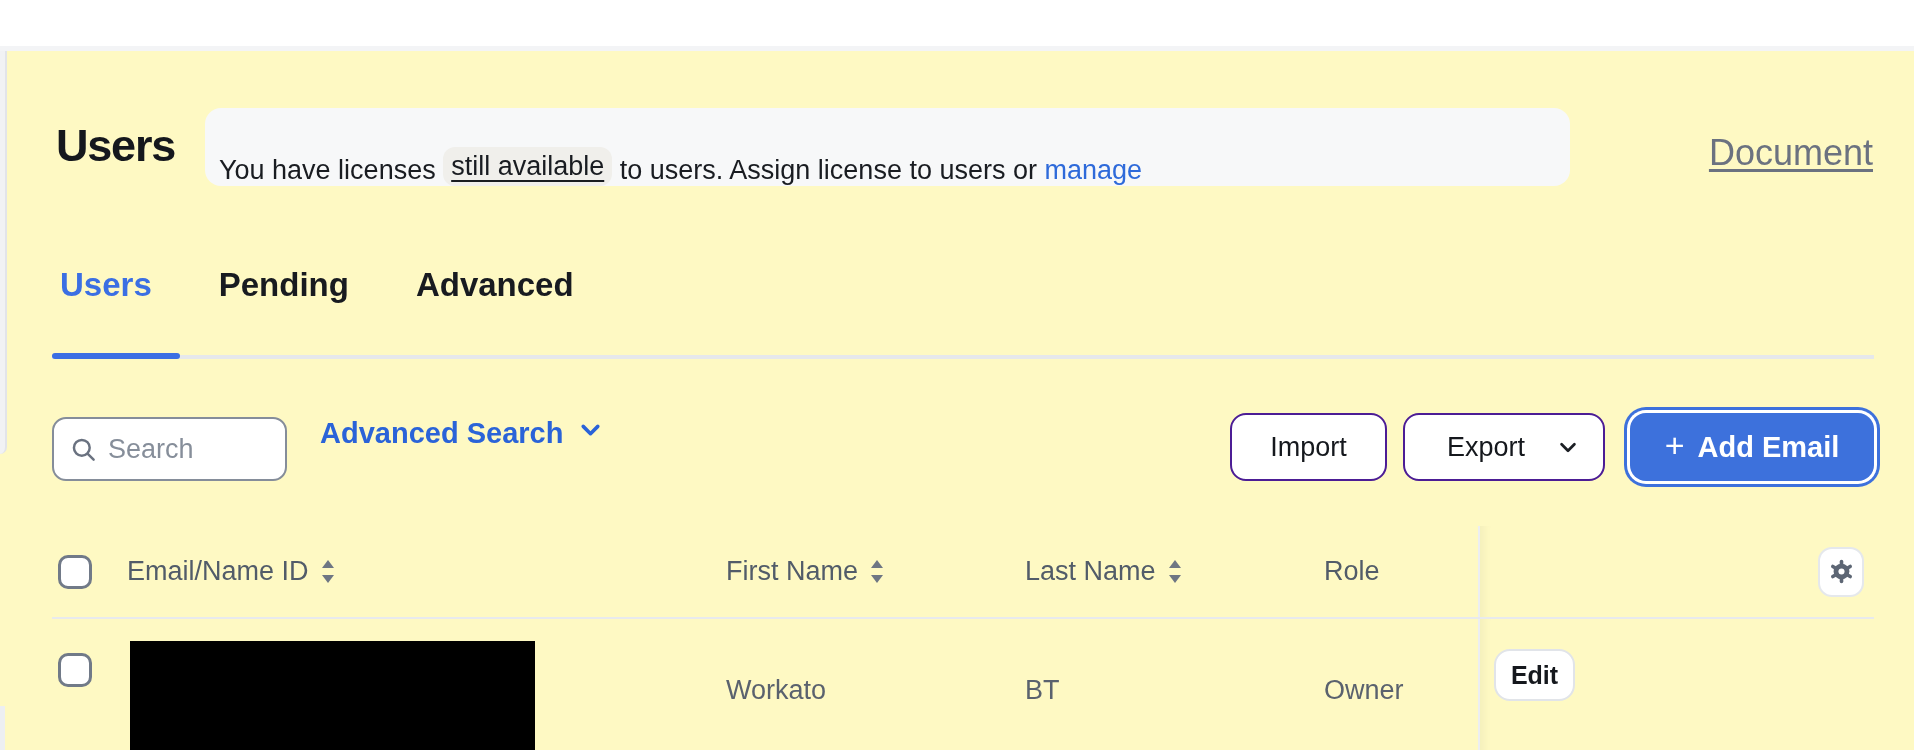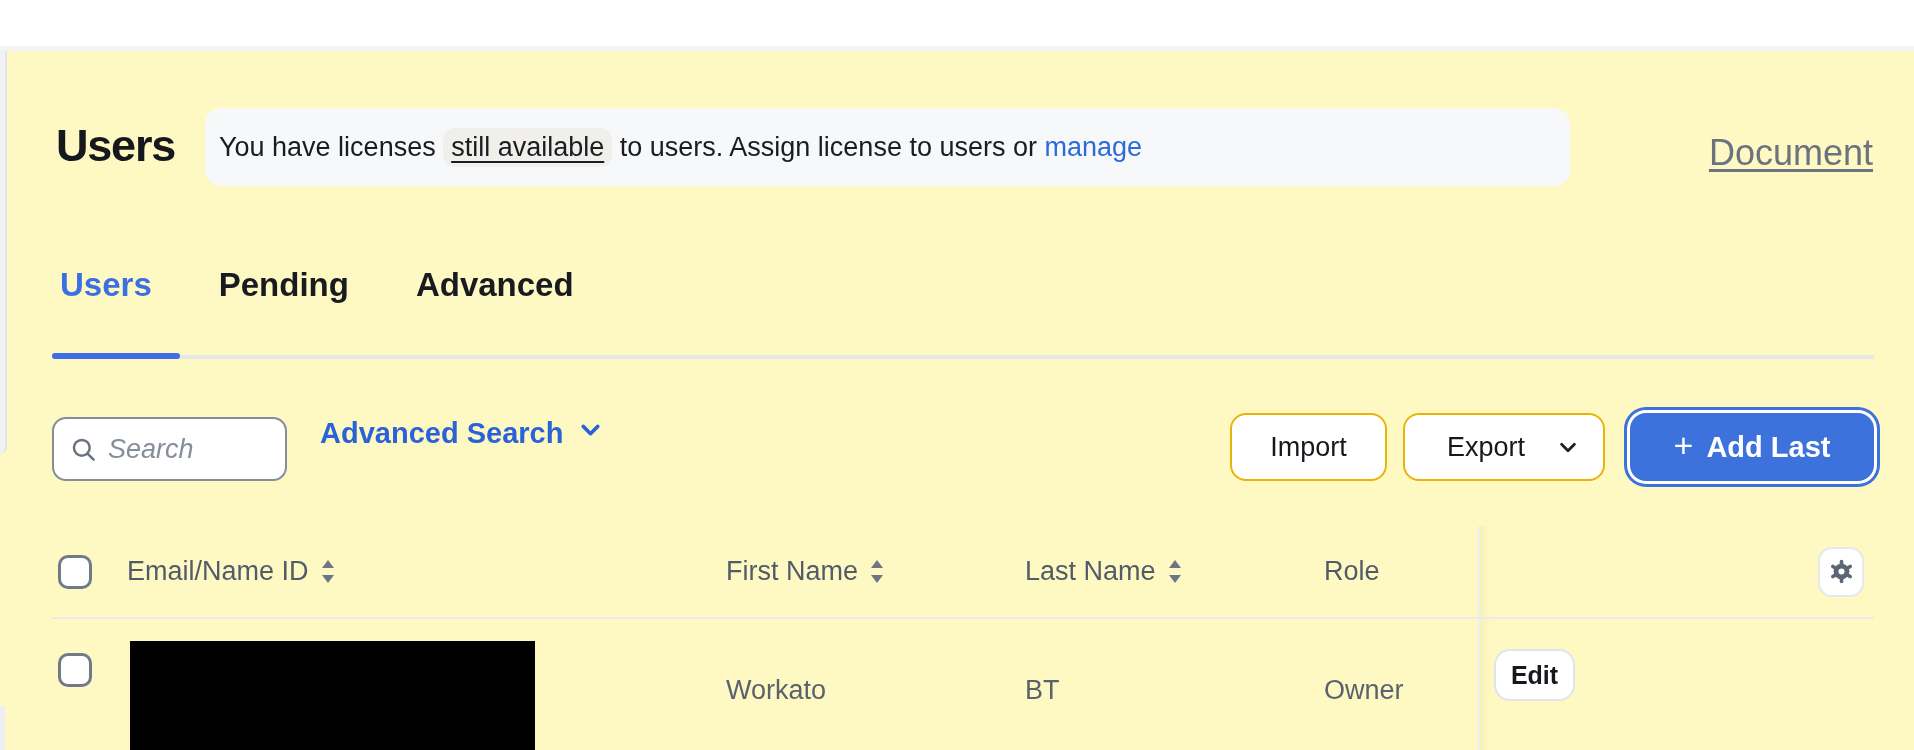--- a/index.html
+++ b/index.html
@@ -10,21 +10,21 @@
   
   .top-strip { position: absolute; top: 0; left: 0; right: 0; height: 5px; background: #f3f4f6; }
   .left-panel-edge { position: absolute; left: 0; top: 5px; width: 7px; height: 403px;
     background: #f1f2f4; border-right: 2px solid #e2e4e9; border-bottom-right-radius: 10px; }
   .left-panel-edge2 { position: absolute; left: 0; top: 660px; width: 5px; height: 90px; background: #edeff2; }
 
   
   .page-title { position: absolute; left: 56px; top: 74px; font-size: 45px; font-weight: 800;
     letter-spacing: -1.2px; color: #15181d; }
   .banner { position: absolute; left: 205px; top: 62px; width: 1365px; height: 78px;
-    background: #f7f8f9; border-radius: 16px; display: flex; align-items: center;
+    background: #f7f8f9; border-radius: 16px; display: flex; align-items: flex-end;
     padding-left: 14px; font-size: 27px; color: #191c21; white-space: pre; }
   .banner .hl { background: #f0efeb; border-radius: 12px; padding: 4px 8px;
     text-decoration: underline; text-decoration-thickness: 2px; text-underline-offset: 5px; }
   .banner .lnk { color: #2e6ada; cursor: pointer; }
   .doc-link { position: absolute; right: 41px; top: 86px; font-size: 36px; color: #6b7280;
     text-decoration: underline; text-underline-offset: 4px; cursor: pointer; }
 
   
   .tabs { position: absolute; left: 60px; top: 220px; display: flex; gap: 67px;
     font-size: 33px; font-weight: 700; }
@@ -32,26 +32,26 @@
   .tab.active { color: #3b6fe3; }
   .tab-track { position: absolute; left: 52px; right: 40px; top: 309px; height: 4px; background: #e6e8eb; }
   .tab-active-bar { position: absolute; left: 52px; top: 307px; width: 128px; height: 6px;
     border-radius: 3px; background: #3b6fe3; }
 
   
   .search-box { position: absolute; left: 52px; top: 371px; width: 235px; height: 64px;
     border: 2px solid #858d9a; border-radius: 14px; background: #fff;
     display: flex; align-items: center; padding-left: 16px; gap: 11px; }
   .search-box input { border: none; outline: none; font-size: 27px; width: 160px;
-    font-family: inherit; color: #30353d; background: transparent; font-style: italic; }
+    font-family: inherit; color: #30353d; background: transparent; }
   .search-box input::placeholder { color: #868e9a; }
   .adv-search { position: absolute; left: 320px; top: 371px; height: 64px;
     display: flex; align-items: flex-start; gap: 15px; cursor: pointer;
     font-size: 29px; font-weight: 700; color: #2a63d8; }
-  .btn { background: #fff; border: 2px solid #eab308; border-radius: 16px;
+  .btn { background: #fff; border: 2px solid #4c1d95; border-radius: 16px;
     display: flex; align-items: center; justify-content: center;
     font-size: 27px; font-weight: 500; color: #15181d; cursor: pointer; }
   .btn-import { position: absolute; left: 1230px; top: 367px; width: 157px; height: 68px; }
   .btn-export { position: absolute; left: 1403px; top: 367px; width: 202px; height: 68px; gap: 32px; padding-left: 18px; }
   .btn-add { position: absolute; left: 1630px; top: 367px; width: 244px; height: 68px;
     background: #3d71dc; border: none; border-radius: 16px; color: #fff;
     font-size: 29px; font-weight: 600; display: flex; align-items: center; justify-content: center;
     gap: 13px; cursor: pointer; box-shadow: 0 0 0 3px #ffffff, 0 0 0 6px #3d71dc; }
   .btn-add .plus { font-size: 34px; font-weight: 400; line-height: 1; position: relative; top: -2px; }
 
@@ -127,21 +127,21 @@
   <div class="btn btn-export">
     <span>Export</span>
     <span class="icon">
       <svg width="22" height="22" viewBox="0 0 24 24" fill="none" stroke="#1c1f24" stroke-width="3" stroke-linecap="round" stroke-linejoin="round">
         <polyline points="5,9 12,16 19,9"></polyline>
       </svg>
     </span>
   </div>
   <div class="btn-add">
     <span class="plus">+</span>
-    <span>Add Last</span>
+    <span>Add Email</span>
   </div>
 
   <div class="table" style="position:absolute;">
     <div class="grid-row thead">
       <div>
           <div class="checkbox"></div>
         </div>
       <div class="th">
         <span>Email/Name ID</span>
         <span class="icon">

